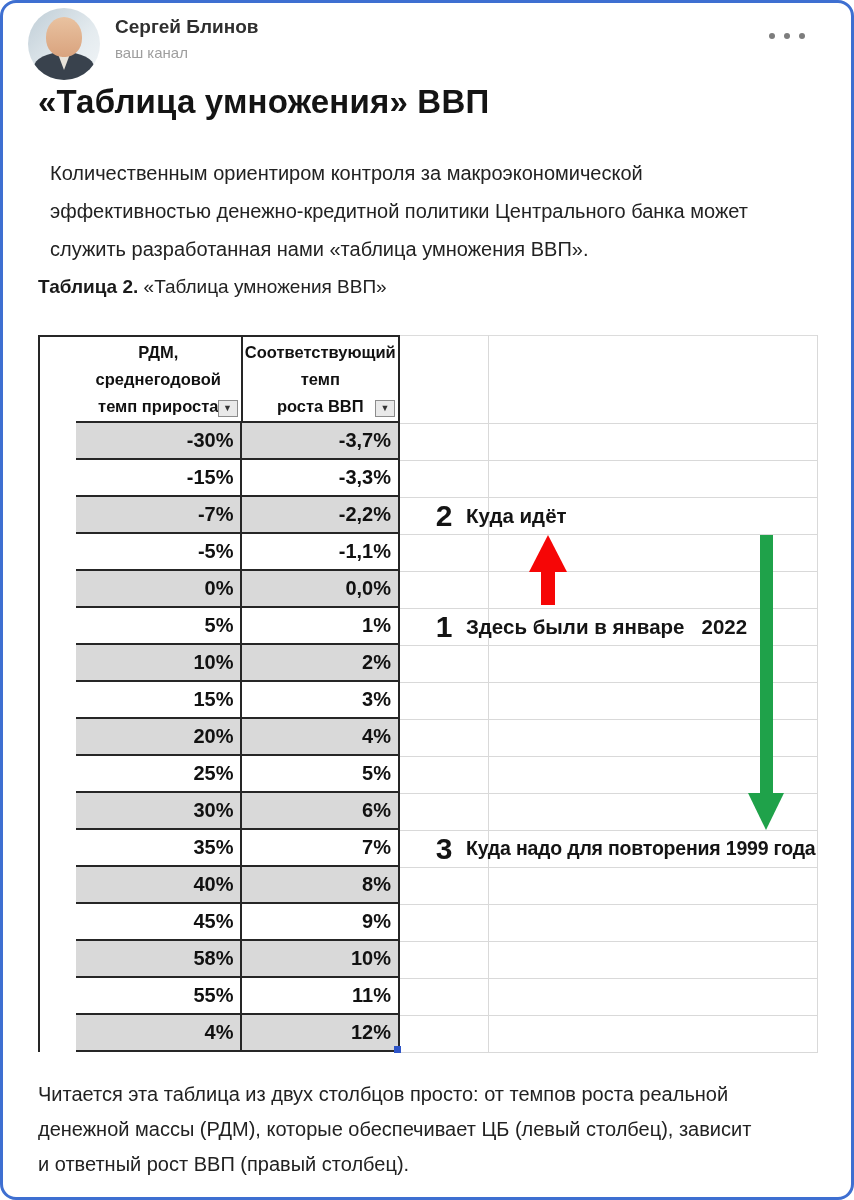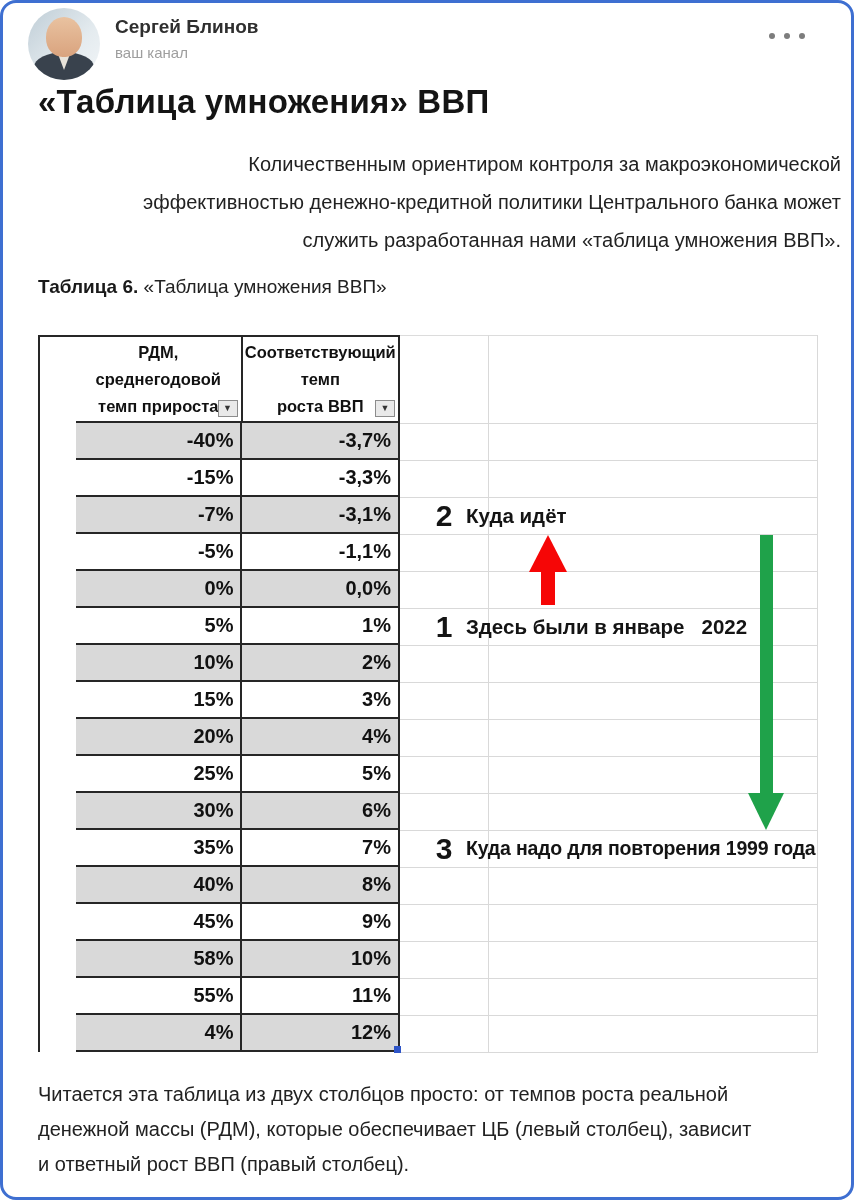--- a/index.html
+++ b/index.html
@@ -16,22 +16,22 @@
           background:#39424d;}
   .avatar .shirt{position:absolute;left:30px;top:46px;width:12px;height:16px;background:#e8e3da;
           clip-path:polygon(0 0,100% 0,50% 100%);}
   .author-name{position:absolute;left:112px;top:13px;font-size:19px;font-weight:700;color:#2f2f2f;}
   .channel-label{position:absolute;left:112px;top:41px;font-size:15px;color:#9e9e9e;}
   .menu-dots{position:absolute;left:760px;top:24px;display:flex;gap:9px;padding:6px;cursor:pointer;}
   .menu-dots i{width:6px;height:6px;border-radius:50%;background:#7d7d7d;}
 
   
   .title{position:absolute;left:35px;top:80px;margin:0;font-size:33px;font-weight:700;color:#141414;letter-spacing:.2px;}
-  .intro{position:absolute;left:35px;top:139px;margin:3px;width:800px;font-size:20px;line-height:38px;
-         color:#222;white-space:pre-line;text-align:right;}
+  .intro{position:absolute;left:35px;top:139px;margin:12px;width:800px;font-size:20px;line-height:38px;
+         color:#222;white-space:pre-line;}
   .caption{position:absolute;left:35px;top:273px;margin:0;font-size:19px;color:#222;}
   .caption b{font-weight:700;color:#1a1a1a;}
   .outro{position:absolute;left:35px;top:1074px;margin:0;width:800px;font-size:20px;line-height:35px;
          color:#222;white-space:pre-line;}
 
   
   .fig{position:absolute;left:35px;top:332px;width:781px;height:718px;background:#fff;}
 
   
   .rg-topline{position:absolute;left:362px;top:0;width:418px;height:1px;background:#dcdcdc;}
@@ -91,21 +91,21 @@
   <div class="menu-dots">
       <i></i>
       <i></i>
       <i></i>
     </div>
 
   <h1 class="title">«Таблица умножения» ВВП</h1>
   <p class="intro">Количественным ориентиром контроля за макроэкономической
 эффективностью денежно-кредитной политики Центрального банка может
 служить разработанная нами «таблица умножения ВВП».</p>
-  <p class="caption"><b>Таблица 6.</b><span> «Таблица умножения ВВП»</span></p>
+  <p class="caption"><b>Таблица 2.</b><span> «Таблица умножения ВВП»</span></p>
 
   <div class="fig">
     <div class="rg-topline"></div>
     <div class="rg-lines"></div>
     <div class="rg-v rg-v1"></div>
     <div class="rg-v rg-v2"></div>
 
     <div class="xl-table">
       <div class="xl-row xl-head">
         <div class="xl-cell xl-c1">
@@ -116,30 +116,30 @@
         </div>
         <div class="xl-cell xl-c2">
           <span class="xl-th">Соответствующий
 темп
 роста ВВП</span>
           <span class="filter-btn">▼</span>
         </div>
       </div>
       <div id="rows-container">
           <div class="xl-row data shade">
-            <div class="xl-cell xl-c1">-40%</div>
+            <div class="xl-cell xl-c1">-30%</div>
             <div class="xl-cell xl-c2">-3,7%</div>
           </div>
           <div class="xl-row data">
             <div class="xl-cell xl-c1">-15%</div>
             <div class="xl-cell xl-c2">-3,3%</div>
           </div>
           <div class="xl-row data shade">
             <div class="xl-cell xl-c1">-7%</div>
-            <div class="xl-cell xl-c2">-3,1%</div>
+            <div class="xl-cell xl-c2">-2,2%</div>
           </div>
           <div class="xl-row data">
             <div class="xl-cell xl-c1">-5%</div>
             <div class="xl-cell xl-c2">-1,1%</div>
           </div>
           <div class="xl-row data shade">
             <div class="xl-cell xl-c1">0%</div>
             <div class="xl-cell xl-c2">0,0%</div>
           </div>
           <div class="xl-row data">

